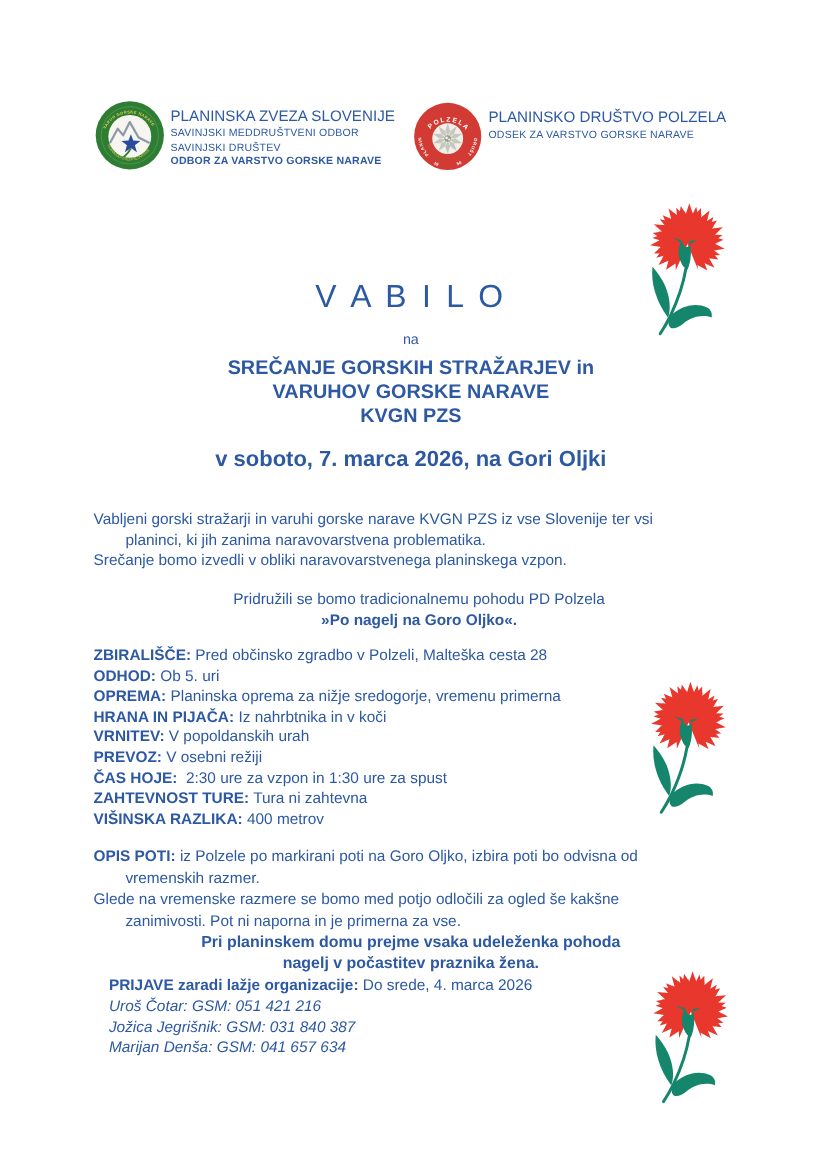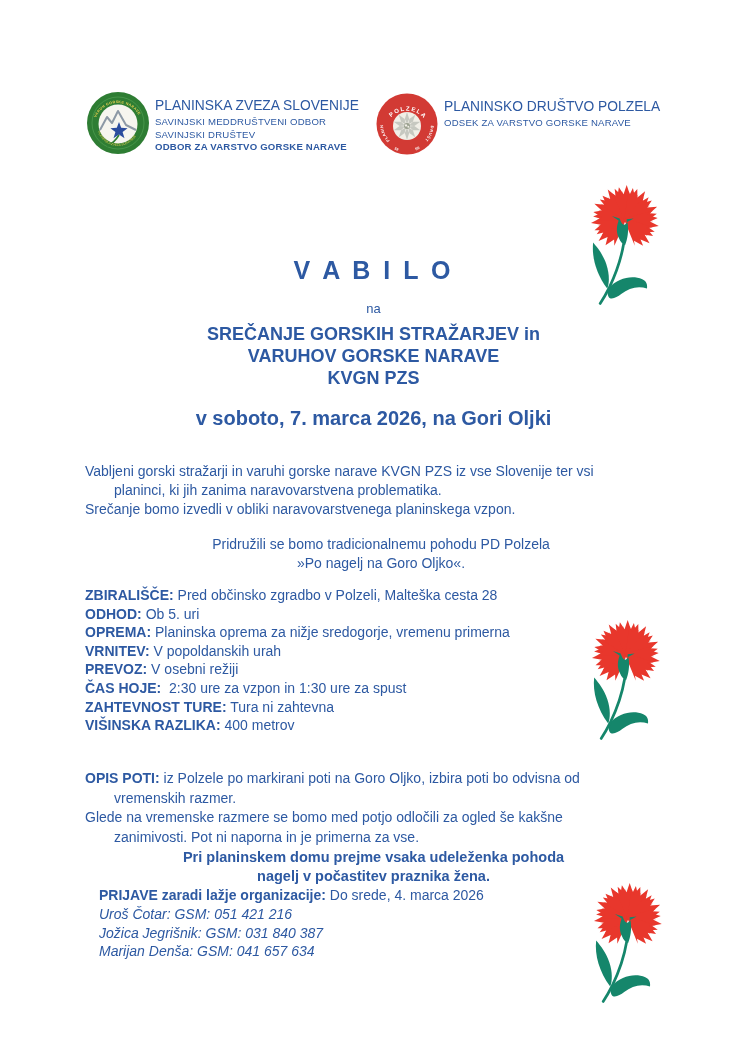--- a/index.html
+++ b/index.html
@@ -11,31 +11,31 @@
   
   .header-left  { position:absolute; left:86px;  top:91px; display:flex; gap:5px; }
   .header-right { position:absolute; left:375px; top:92px; display:flex; gap:5px; }
   .badge { width:64px; height:64px; flex:none; }
   .org-text { padding-top:7px; }
   .org-title { font-size:13.8px; line-height:16px; margin-bottom:2px; white-space:nowrap; }
   .org-sub   { font-size:9.6px;  line-height:12.6px; letter-spacing:0.2px; white-space:nowrap; }
   .org-sub.bold { font-weight:700; }
   
   .title-block { position:absolute; left:85px; width:577px; top:254px; text-align:center; }
-  .vabilo   { font-size:25px; font-weight:700; letter-spacing:3px; line-height:32px; }
+  .vabilo   { font-size:29px; font-weight:400; letter-spacing:3px; line-height:32px; }
   .na       { font-size:13px; margin-top:15px; line-height:16px; }
   .event    { font-size:18px; font-weight:700; line-height:22px; margin-top:6px; }
   .dateline { font-size:20px; font-weight:700; line-height:22px; margin-top:18px;text-align:center; }
   
   .bodytext { font-size:14px; line-height:19px; }
   .intro   { position:absolute; left:85px; width:592px; top:462px; }
   .route   { position:absolute; left:85px; width:592px; top:769px; line-height:19.5px; }
   .indent  { padding-left:29px; }
   .center-pair { margin-top:16px; text-align:center; }
-  .bold { font-weight:400; }
+  .bold { font-weight:700; }
   .details { position:absolute; left:85px; width:520px; top:586px; line-height:18.6px; }
   .d-label { font-weight:700;text-align:right; }
   .d-val   { white-space:pre-wrap; }
   .gift    { position:absolute; left:85px; width:577px; top:848px; text-align:center;
              font-weight:700; font-size:14.5px; line-height:18.5px; }
   .signup  { position:absolute; left:99px; width:560px; top:886px; line-height:18.8px; }
   .contacts { width:400px; text-align:left;font-style:italic; }
   
   .flower { position:absolute; width:78px; height:125px; }
   .f1 { left:583px; top:184px; }
@@ -163,20 +163,21 @@
     <div class="center-pair">
       <div>Pridružili se bomo tradicionalnemu pohodu PD Polzela</div>
       <div class="bold">»Po nagelj na Goro Oljko«.</div>
     </div>
   </div>
 
   <div class="details bodytext">
     <div class="d-row"><span class="d-label">ZBIRALIŠČE:</span><span class="d-val"> Pred občinsko zgradbo v Polzeli, Malteška cesta 28</span></div>
     <div class="d-row"><span class="d-label">ODHOD:</span><span class="d-val"> Ob 5. uri</span></div>
     <div class="d-row"><span class="d-label">OPREMA:</span><span class="d-val"> Planinska oprema za nižje sredogorje, vremenu primerna</span></div>
+    <div class="d-row"><span class="d-label">HRANA IN PIJAČA:</span><span class="d-val"> Iz nahrbtnika in v koči</span></div>
     <div class="d-row"><span class="d-label">VRNITEV:</span><span class="d-val"> V popoldanskih urah</span></div>
     <div class="d-row"><span class="d-label">PREVOZ:</span><span class="d-val"> V osebni režiji</span></div>
     <div class="d-row"><span class="d-label">ČAS HOJE:</span><span class="d-val">  2:30 ure za vzpon in 1:30 ure za spust</span></div>
     <div class="d-row"><span class="d-label">ZAHTEVNOST TURE:</span><span class="d-val"> Tura ni zahtevna</span></div>
     <div class="d-row"><span class="d-label">VIŠINSKA RAZLIKA:</span><span class="d-val"> 400 metrov</span></div>
   </div>
 
   <div class="route bodytext">
     <div><span class="d-label">OPIS POTI:</span><span class="d-val"> iz Polzele po markirani poti na Goro Oljko, izbira poti bo odvisna od</span></div>
     <div class="indent">vremenskih razmer.</div>

